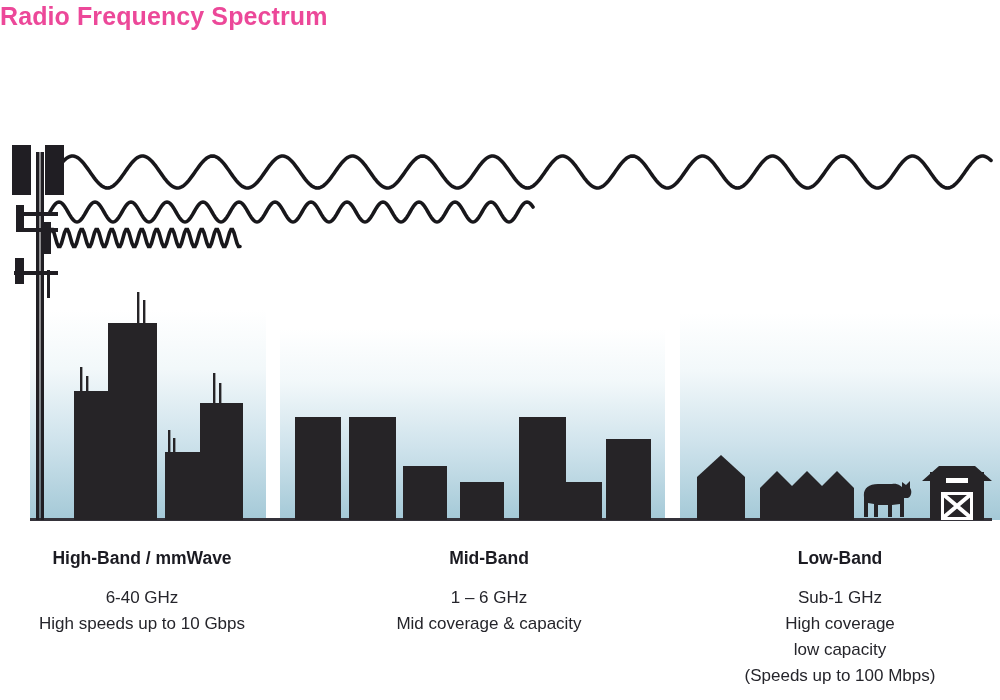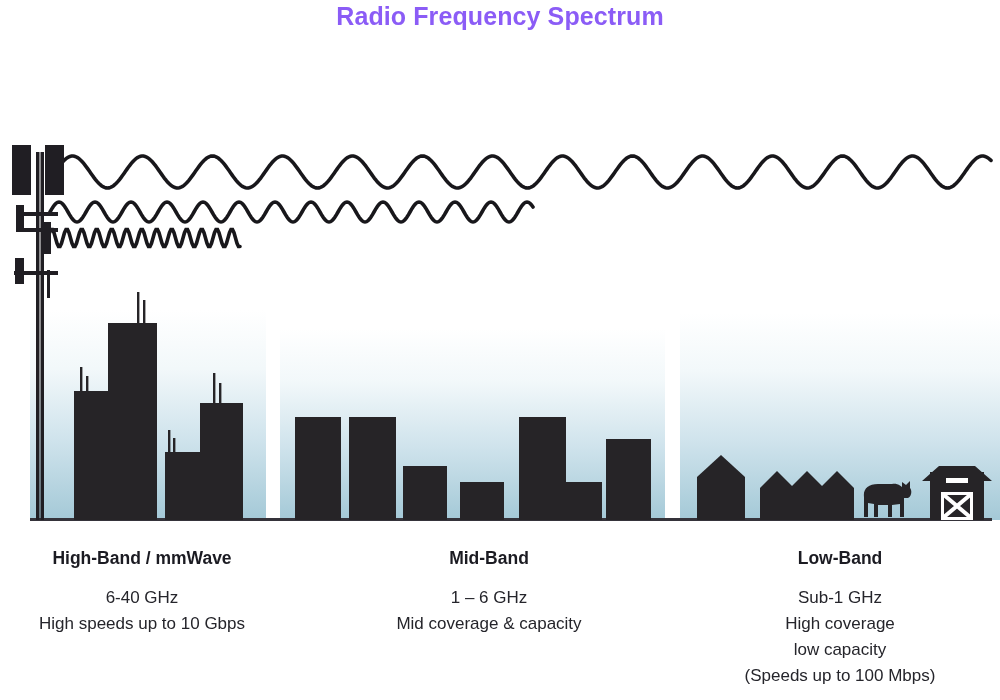--- a/index.html
+++ b/index.html
@@ -19,26 +19,25 @@
     position: absolute;
     inset: 0;
     width: 1000px;
     height: 700px;
   }
   .title {
     position: absolute;
     top: 2px;
     left: 0;
     width: 1000px;
-    text-align: center;
     font-family: "Liberation Sans", sans-serif;
     font-weight: bold;
     font-size: 25px;
     letter-spacing: 0.1px;
-    color: #8b5cf6;
+    color: #ec4899;
   }
   .band-col {
     position: absolute;
     text-align: center;
   }
   .band-title {
     font-family: "Liberation Sans", sans-serif;
     font-weight: bold;
     font-size: 17.5px;
     color: #1b1b22;

